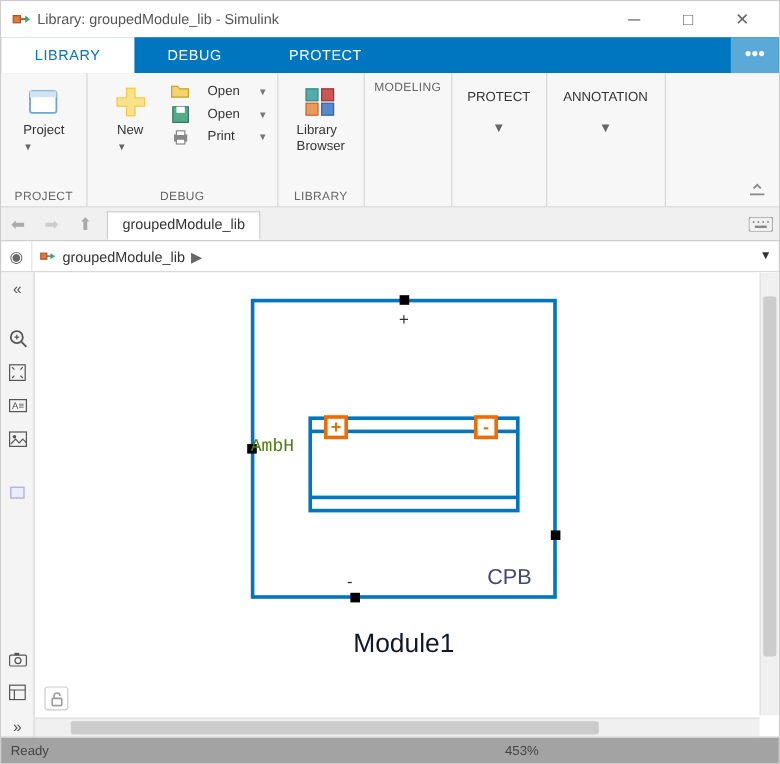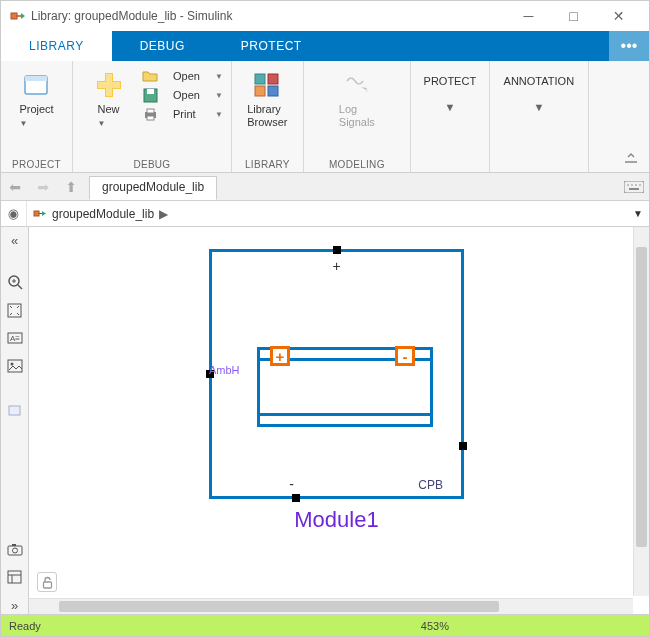--- a/index.html
+++ b/index.html
@@ -55,31 +55,31 @@
   
   .block { position: absolute; left: 180px; top: 22px; width: 255px; height: 250px; border: 3px solid #0076c0; background: #fff; }
   .handle { position: absolute; width: 8px; height: 8px; background: #000; }
   .h-top { top: -6px; left: 50%; margin-left: -4px; }
   .h-bot { bottom: -6px; left: 32%; }
   .h-left { left: -6px; top: 50%; margin-top: -4px; }
   .h-right { right: -6px; top: 78%; }
   .portlabel { position: absolute; font-size: 14px; color: #333; }
   .portlabel.plus { top: 6px; left: 50%; transform: translateX(-50%); }
   .portlabel.minus { bottom: 4px; left: 31%; }
-  .portlabel.amb { top: 46%; left: -3px; color: #8b5cf6; font-size: 11px; }
-  .portlabel.cpb { bottom: 4px; right: 18px; color: #447; font-size: 12px; }
+  .portlabel.amb { top: 46%; left: -3px; color: #4d7c0f; font-size: 15px; font-family: Liberation Mono, monospace; }
+  .portlabel.cpb { bottom: 4px; right: 18px; color: #447; font-size: 18px; }
   .inner { position: absolute; left: 45px; top: 95px; right: 28px; height: 80px; border: 3px solid #0076c0; }
   .inner::before { content: ""; position: absolute; left: 0; right: 0; top: 8px; height: 3px; background: #0076c0; }
   .inner::after { content: ""; position: absolute; left: 0; right: 0; bottom: 8px; height: 3px; background: #0076c0; }
   .term { position: absolute; top: -4px; width: 20px; height: 20px; border: 3px solid #ef6c00; background: #fff; display: flex; align-items: center; justify-content: center; color: #ef6c00; font-size: 15px; font-weight: bold; }
   .term.tplus { left: 10px; }
   .term.tminus { right: 15px; }
-  .blockname { position: absolute; top: 280px; left: 180px; width: 255px; text-align: center; font-size: 22px; color: #6d28d9; }
-  
-  .status { height: 22px; background: #bef264; border-top: 1px solid #d0d0d0; display: flex; align-items: center; font-size: 11px; color: #444; padding: 0 8px; }
+  .blockname { position: absolute; top: 296px; left: 180px; width: 255px; text-align: center; font-size: 22px; color: #0f172a; }
+  
+  .status { height: 22px; background: #a3a3a3; border-top: 1px solid #d0d0d0; display: flex; align-items: center; font-size: 11px; color: #444; padding: 0 8px; }
   .status .zoom { position: absolute; right: 200px; }
   svg { display: block; }
 </style>
 </head>
 <body>
 
 <div class="window">
 
   <div class="titlebar">
     <span class="icon">
@@ -182,32 +182,20 @@
               </svg>
           </div>
           <div class="cap" style="white-space:pre-line">Library
 Browser</div>
         </div>
       </div>
       <div class="label">LIBRARY</div>
     </div>
 
     <div class="group">
-      <div class="body">
-        <div class="bigbtn dimmed" style="width:90px">
-          <div class="glyph">
-            <svg width="34" height="28">
-                <path d="M6 10 q4 -6 8 0 q4 6 8 0" fill="none" stroke="#888" stroke-width="1.5"></path>
-                <path d="M20 16 l8 5 l-3 -1 l1 -3 z" fill="#888"></path>
-              </svg>
-          </div>
-          <div class="cap" style="white-space:pre-line">Log
-Signals</div>
-        </div>
-      </div>
       <div class="label">MODELING</div>
     </div>
 
     <div class="group">
       <div class="body">
         <div class="bigbtn" style="width:62px">
           <div class="cap" style="margin-top:6px"><span>PROTECT</span></div>
           <div class="glyph" style="height:38px;align-items:center">
               <span class="ddarrow" style="font-size:11px">▼</span>
             </div>

